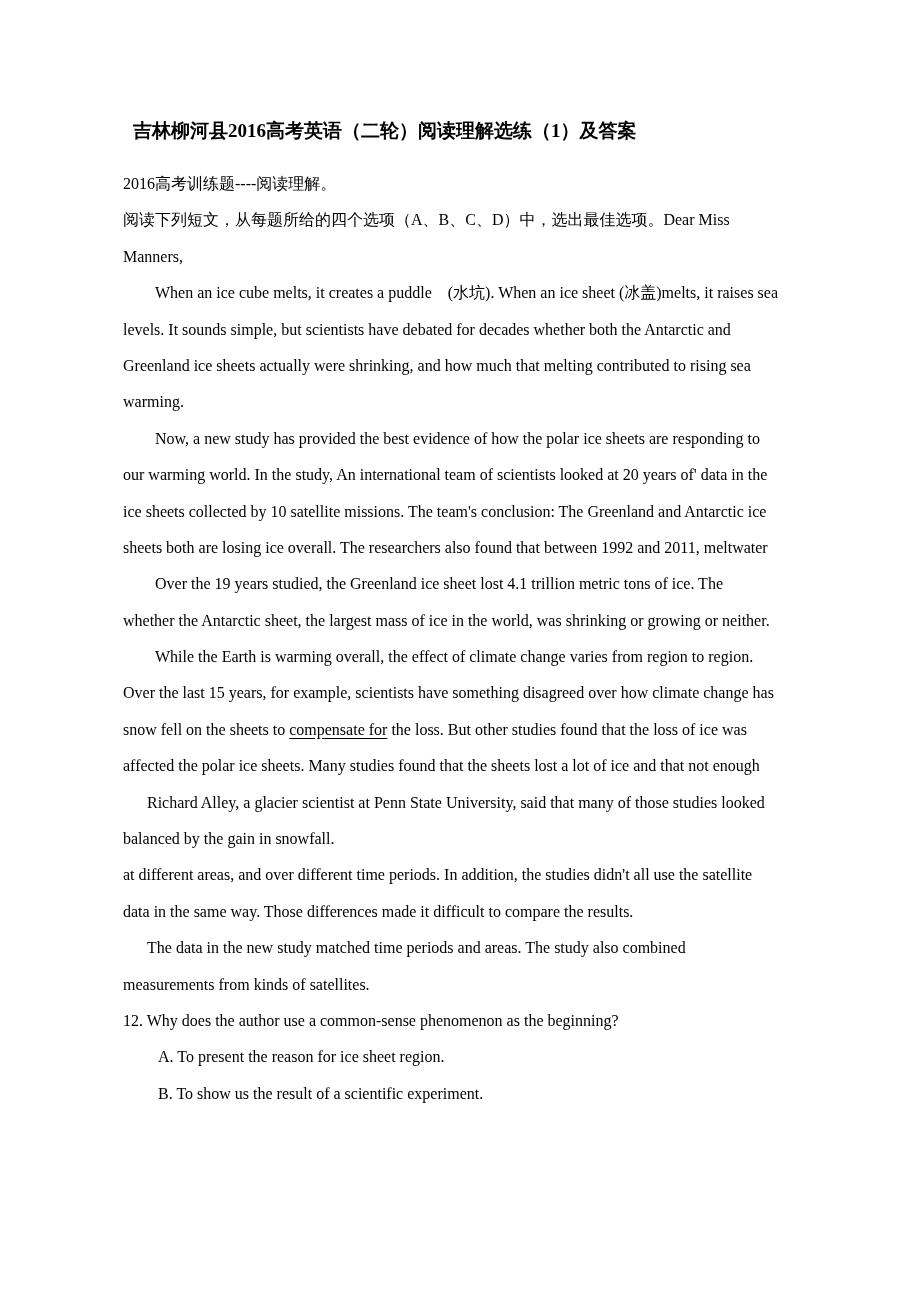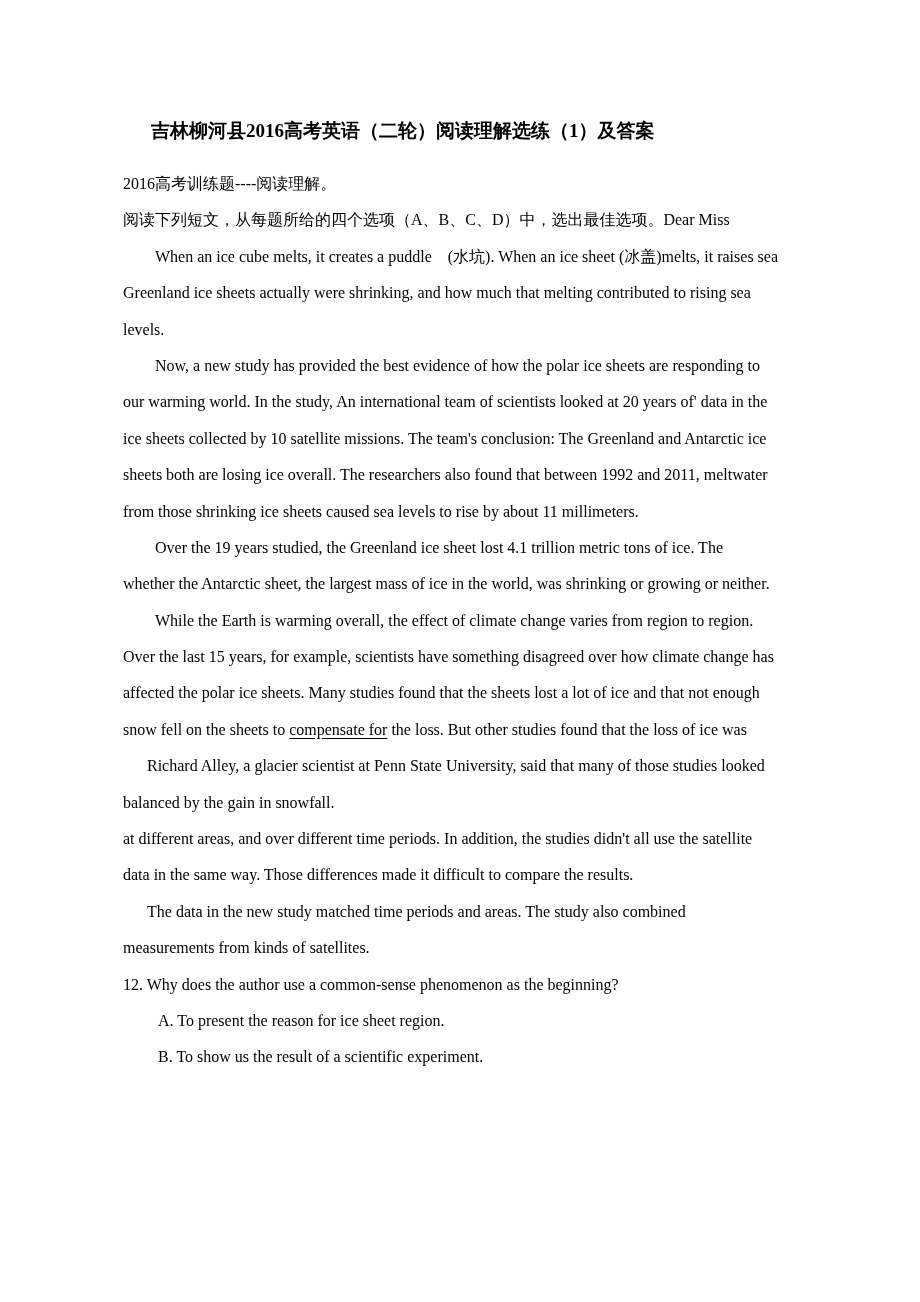--- a/index.html
+++ b/index.html
@@ -14,21 +14,21 @@
     background: #ffffff;
     color: #000000;
     overflow: hidden;
   }
   .content {
     padding: 118px 0 0 123px;
   }
   .doc-title {
     font-size: 19px;
     font-weight: bold;
-    margin: 0 0 22px 28px;
+    margin: 0 0 22px 10px;
     white-space: pre;
   }
   .line {
     font-size: 16px;
     line-height: 36.4px;
     height: 36.4px;
     margin: 0;
     white-space: pre;
   }
   .ind-lg  { padding-left: 32px; }
@@ -39,38 +39,39 @@
 </head>
 <body>
 
 <div class="page">
   <div class="content">
 
     <h1 class="doc-title">吉林柳河县2016高考英语（二轮）阅读理解选练（1）及答案</h1>
 
     <p class="line">2016高考训练题----阅读理解。</p>
     <p class="line">阅读下列短文，从每题所给的四个选项（A、B、C、D）中，选出最佳选项。Dear Miss</p>
+    <p class="line">Manners,</p>
 
     <p class="line ind-lg">When an ice cube melts, it creates a puddle　(水坑). When an ice sheet (冰盖)melts, it raises sea</p>
+    <p class="line">levels. It sounds simple, but scientists have debated for decades whether both the Antarctic and</p>
     <p class="line">Greenland ice sheets actually were shrinking, and how much that melting contributed to rising sea</p>
-    <p class="line">levels.</p>
+    <p class="line">warming.</p>
 
     <p class="line ind-lg">Now, a new study has provided the best evidence of how the polar ice sheets are responding to</p>
     <p class="line">our warming world. In the study, An international team of scientists looked at 20 years of' data in the</p>
     <p class="line">ice sheets collected by 10 satellite missions. The team's conclusion: The Greenland and Antarctic ice</p>
     <p class="line">sheets both are losing ice overall. The researchers also found that between 1992 and 2011, meltwater</p>
-    <p class="line">from those shrinking ice sheets caused sea levels to rise by about 11 millimeters.</p>
 
     <p class="line ind-lg">Over the 19 years studied, the Greenland ice sheet lost 4.1 trillion metric tons of ice. The</p>
     <p class="line">whether the Antarctic sheet, the largest mass of ice in the world, was shrinking or growing or neither.</p>
 
     <p class="line ind-lg">While the Earth is warming overall, the effect of climate change varies from region to region.</p>
     <p class="line">Over the last 15 years, for example, scientists have something disagreed over how climate change has</p>
+    <p class="line"><span>snow fell on the sheets to </span><span class="u-phrase">compensate for</span><span> the loss. But other studies found that the loss of ice was</span></p>
     <p class="line">affected the polar ice sheets. Many studies found that the sheets lost a lot of ice and that not enough</p>
-    <p class="line"><span>snow fell on the sheets to </span><span class="u-phrase">compensate for</span><span> the loss. But other studies found that the loss of ice was</span></p>
     <p class="line ind-sm">Richard Alley, a glacier scientist at Penn State University, said that many of those studies looked</p>
 
     <p class="line">balanced by the gain in snowfall.</p>
     <p class="line">at different areas, and over different time periods. In addition, the studies didn't all use the satellite</p>
     <p class="line">data in the same way. Those differences made it difficult to compare the results.</p>
 
     <p class="line ind-sm">The data in the new study matched time periods and areas. The study also combined</p>
     <p class="line">measurements from kinds of satellites.</p>
 
     <p class="line">12. Why does the author use a common-sense phenomenon as the beginning?</p>

